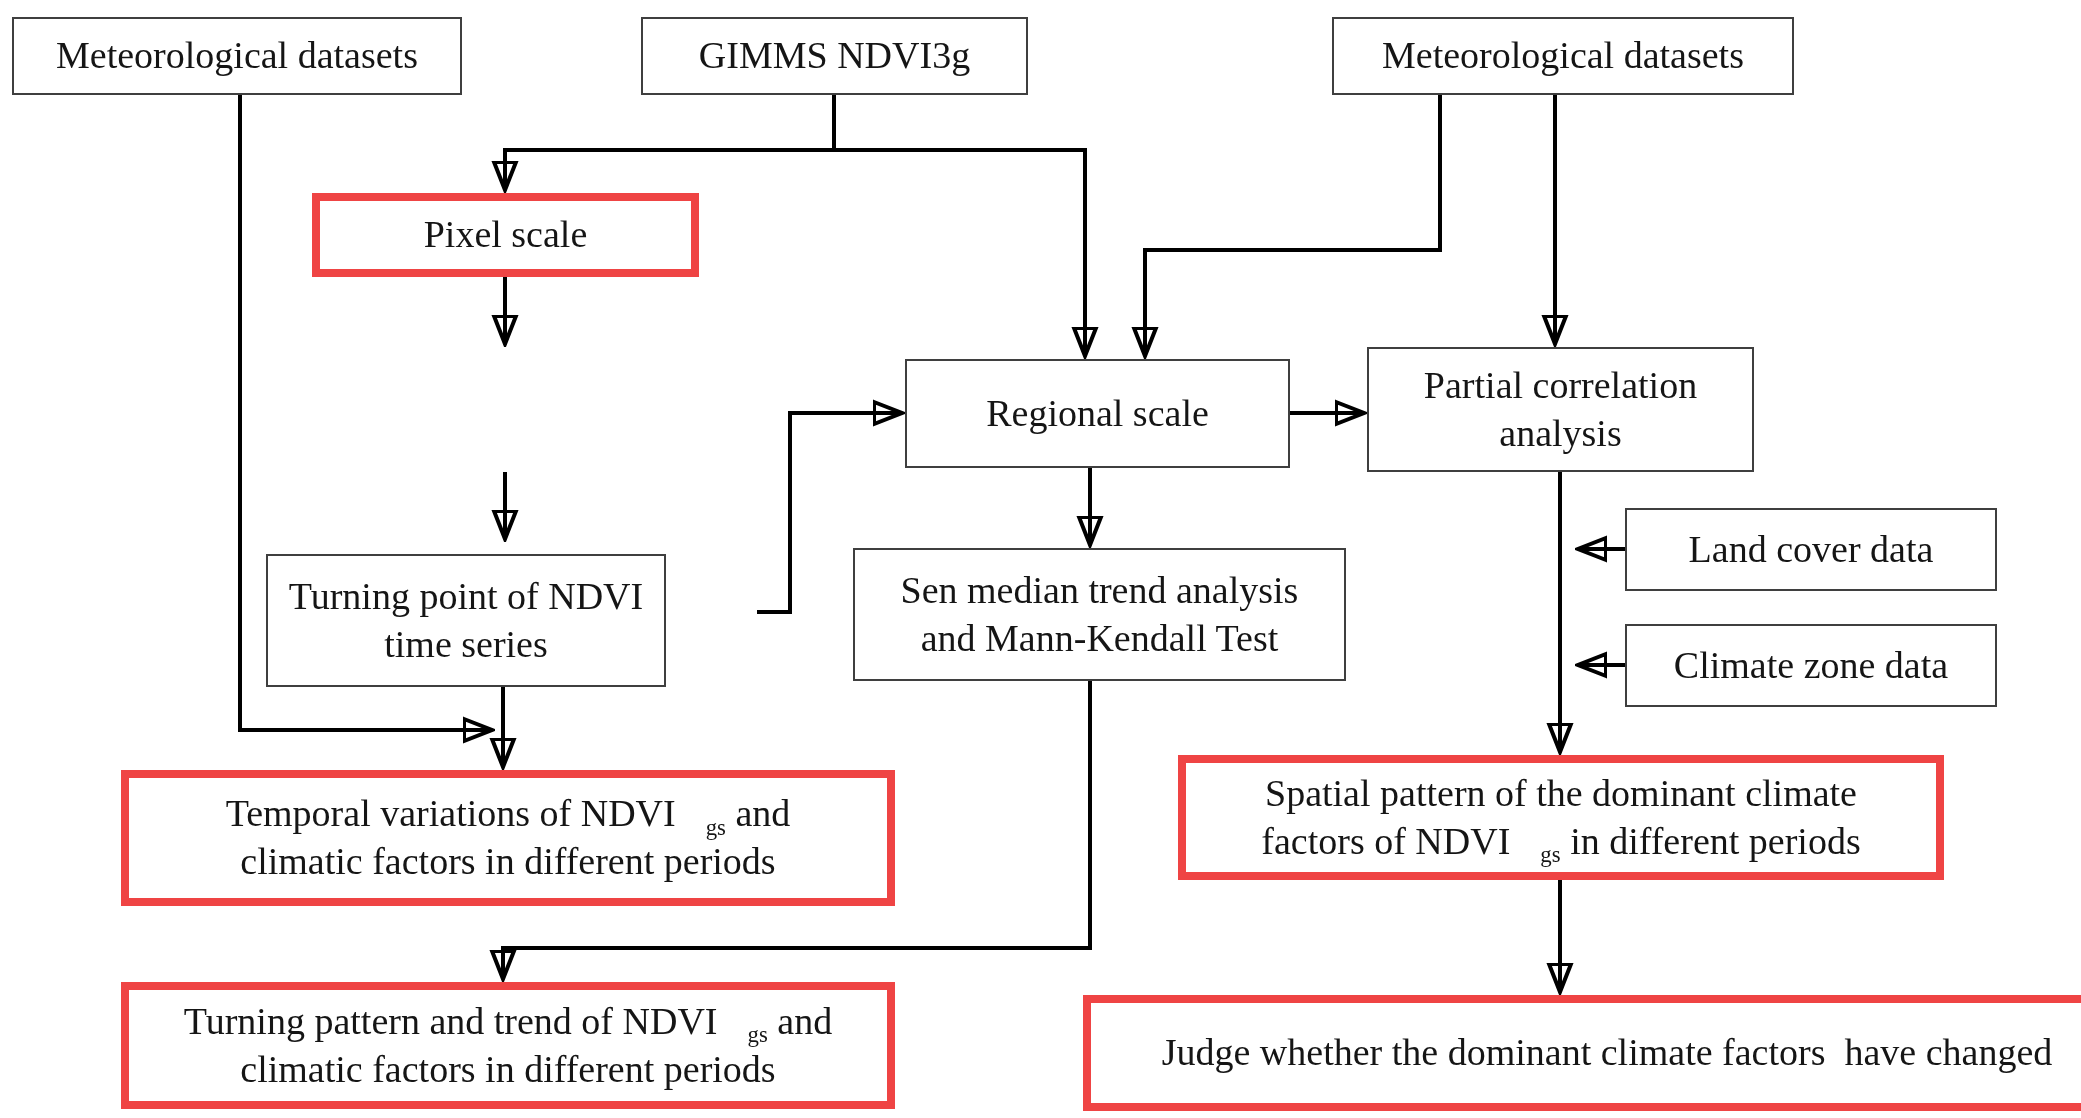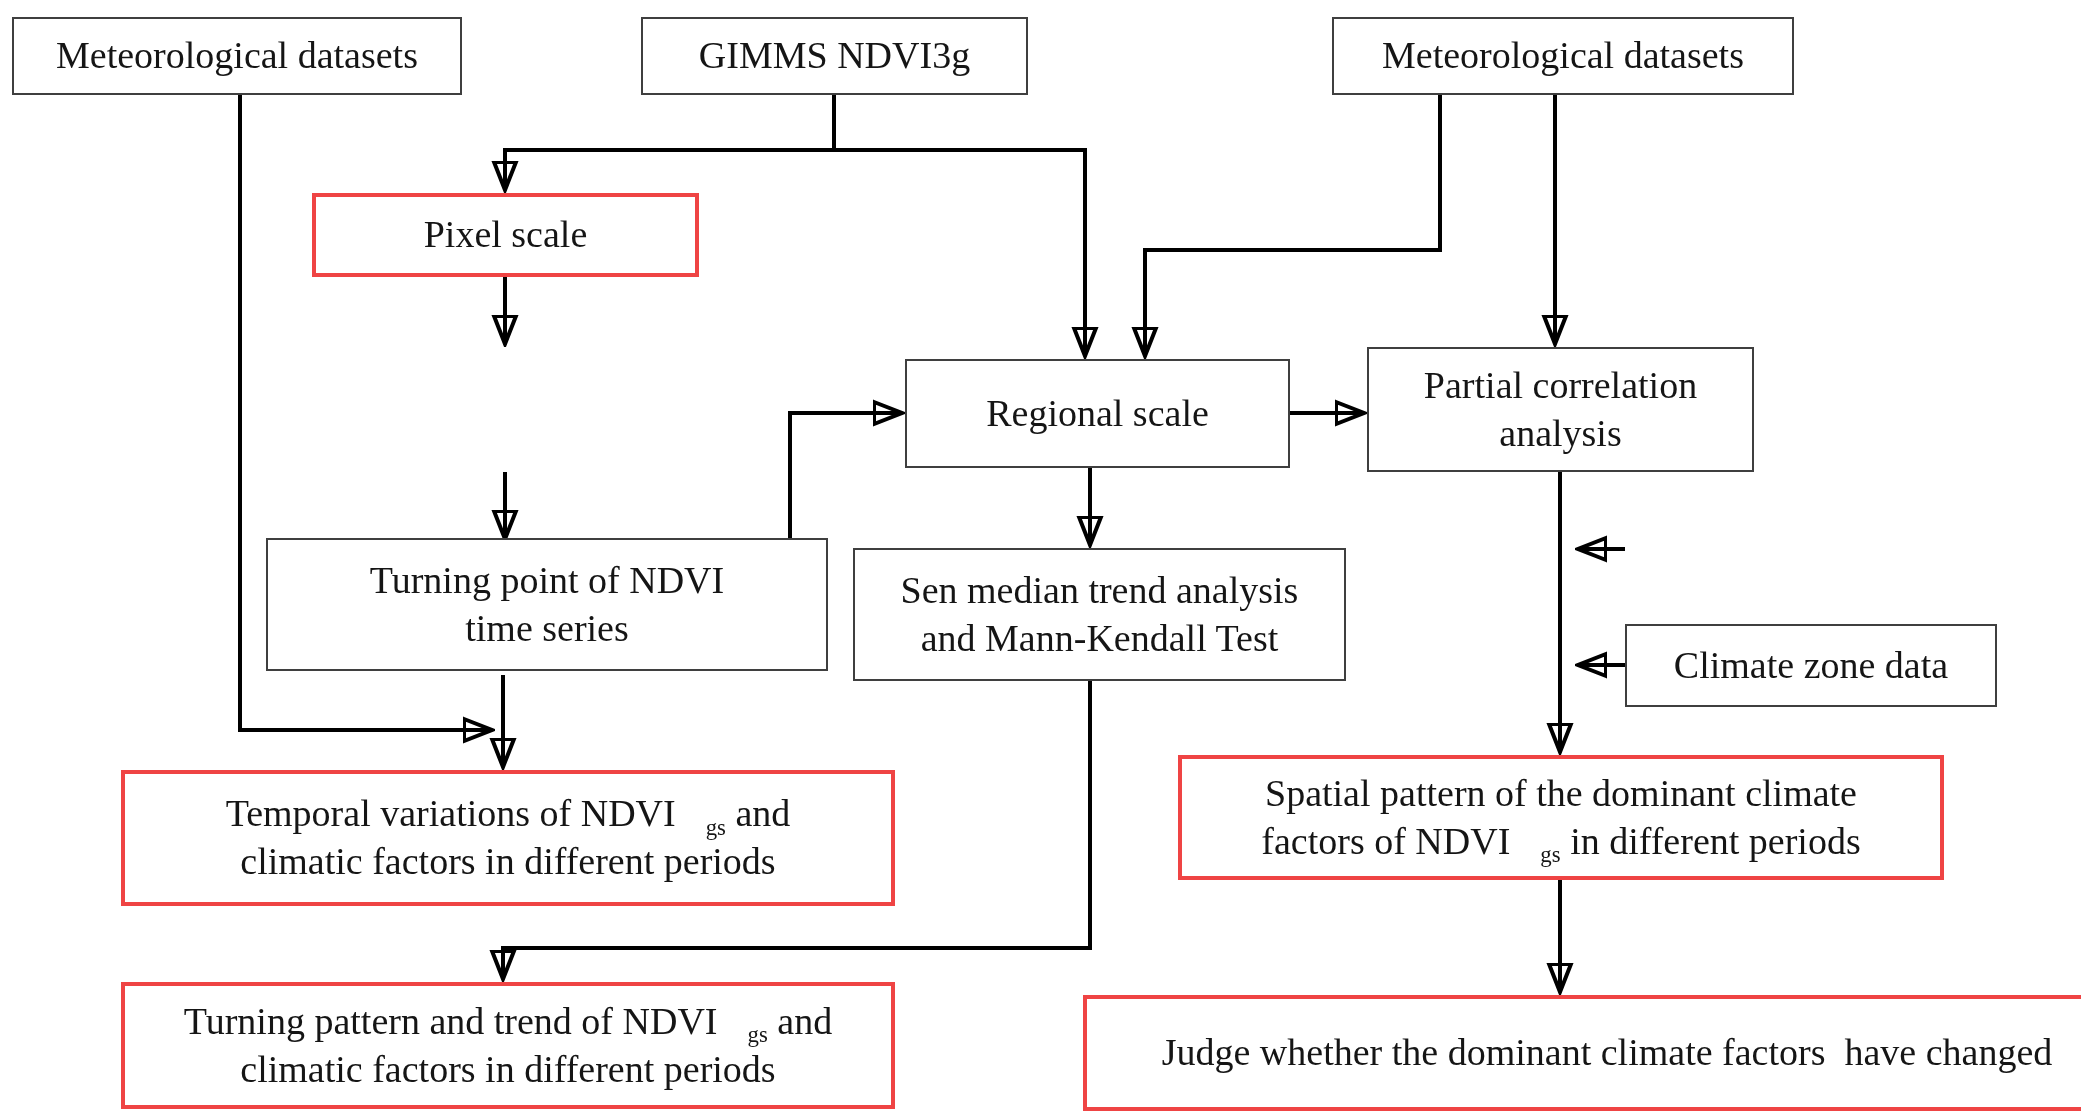--- a/index.html
+++ b/index.html
@@ -16,21 +16,21 @@
   .box{
     position:absolute;
     display:flex;flex-direction:column;align-items:center;justify-content:center;
     text-align:center;
     background:#ffffff;
     font-size:38px;line-height:1.26;
     box-sizing:border-box;
     padding:2px 20px;
   }
   .dark{border:2px solid #3f3f3f;}
-  .light{border:4px solid #ef4444;}
+  .light{border:8px solid #ef4444;}
   .l{white-space:pre-wrap;}
   sub{font-size:0.60em;line-height:0;margin-left:30px;}
 </style>
 </head>
 <body>
 
 <div id="canvas">
 
   <svg id="connectors" viewBox="0 0 2081 1118" xmlns="http://www.w3.org/2000/svg">
     <defs>
@@ -84,39 +84,42 @@
 
   <div class="box dark" style="left:1332px;top:17px;width:462px;height:78px">
     <span class="l">Meteorological datasets</span>
   </div>
 
   <div class="box light" style="left:312px;top:193px;width:387px;height:84px">
     <span class="l">Pixel scale</span>
   </div>
 
 
-  <div class="box dark" style="left:266px;top:538px;width:562px;height:133px">
+  <div class="box dark" style="left:266px;top:554px;width:400px;height:133px">
     <span class="l">Turning point of NDVI</span>
     <span class="l">time series</span>
   </div>
 
   <div class="box dark" style="left:905px;top:359px;width:385px;height:109px">
     <span class="l">Regional scale</span>
   </div>
 
   <div class="box dark" style="left:853px;top:548px;width:493px;height:133px">
     <span class="l">Sen median trend analysis</span>
     <span class="l">and Mann-Kendall Test</span>
   </div>
 
   <div class="box dark" style="left:1367px;top:347px;width:387px;height:125px">
     <span class="l">Partial correlation</span>
     <span class="l">analysis</span>
   </div>
 
+  <div class="box dark" style="left:1625px;top:508px;width:372px;height:83px">
+    <span class="l">Land cover data</span>
+  </div>
 
   <div class="box dark" style="left:1625px;top:624px;width:372px;height:83px">
     <span class="l">Climate zone data</span>
   </div>
 
   <div class="box light" style="left:121px;top:770px;width:774px;height:136px">
     <span><span class="l">Temporal variations of NDVI</span><sub>gs</sub><span class="l"> and</span></span>
     <span class="l">climatic factors in different periods</span>
   </div>
 

